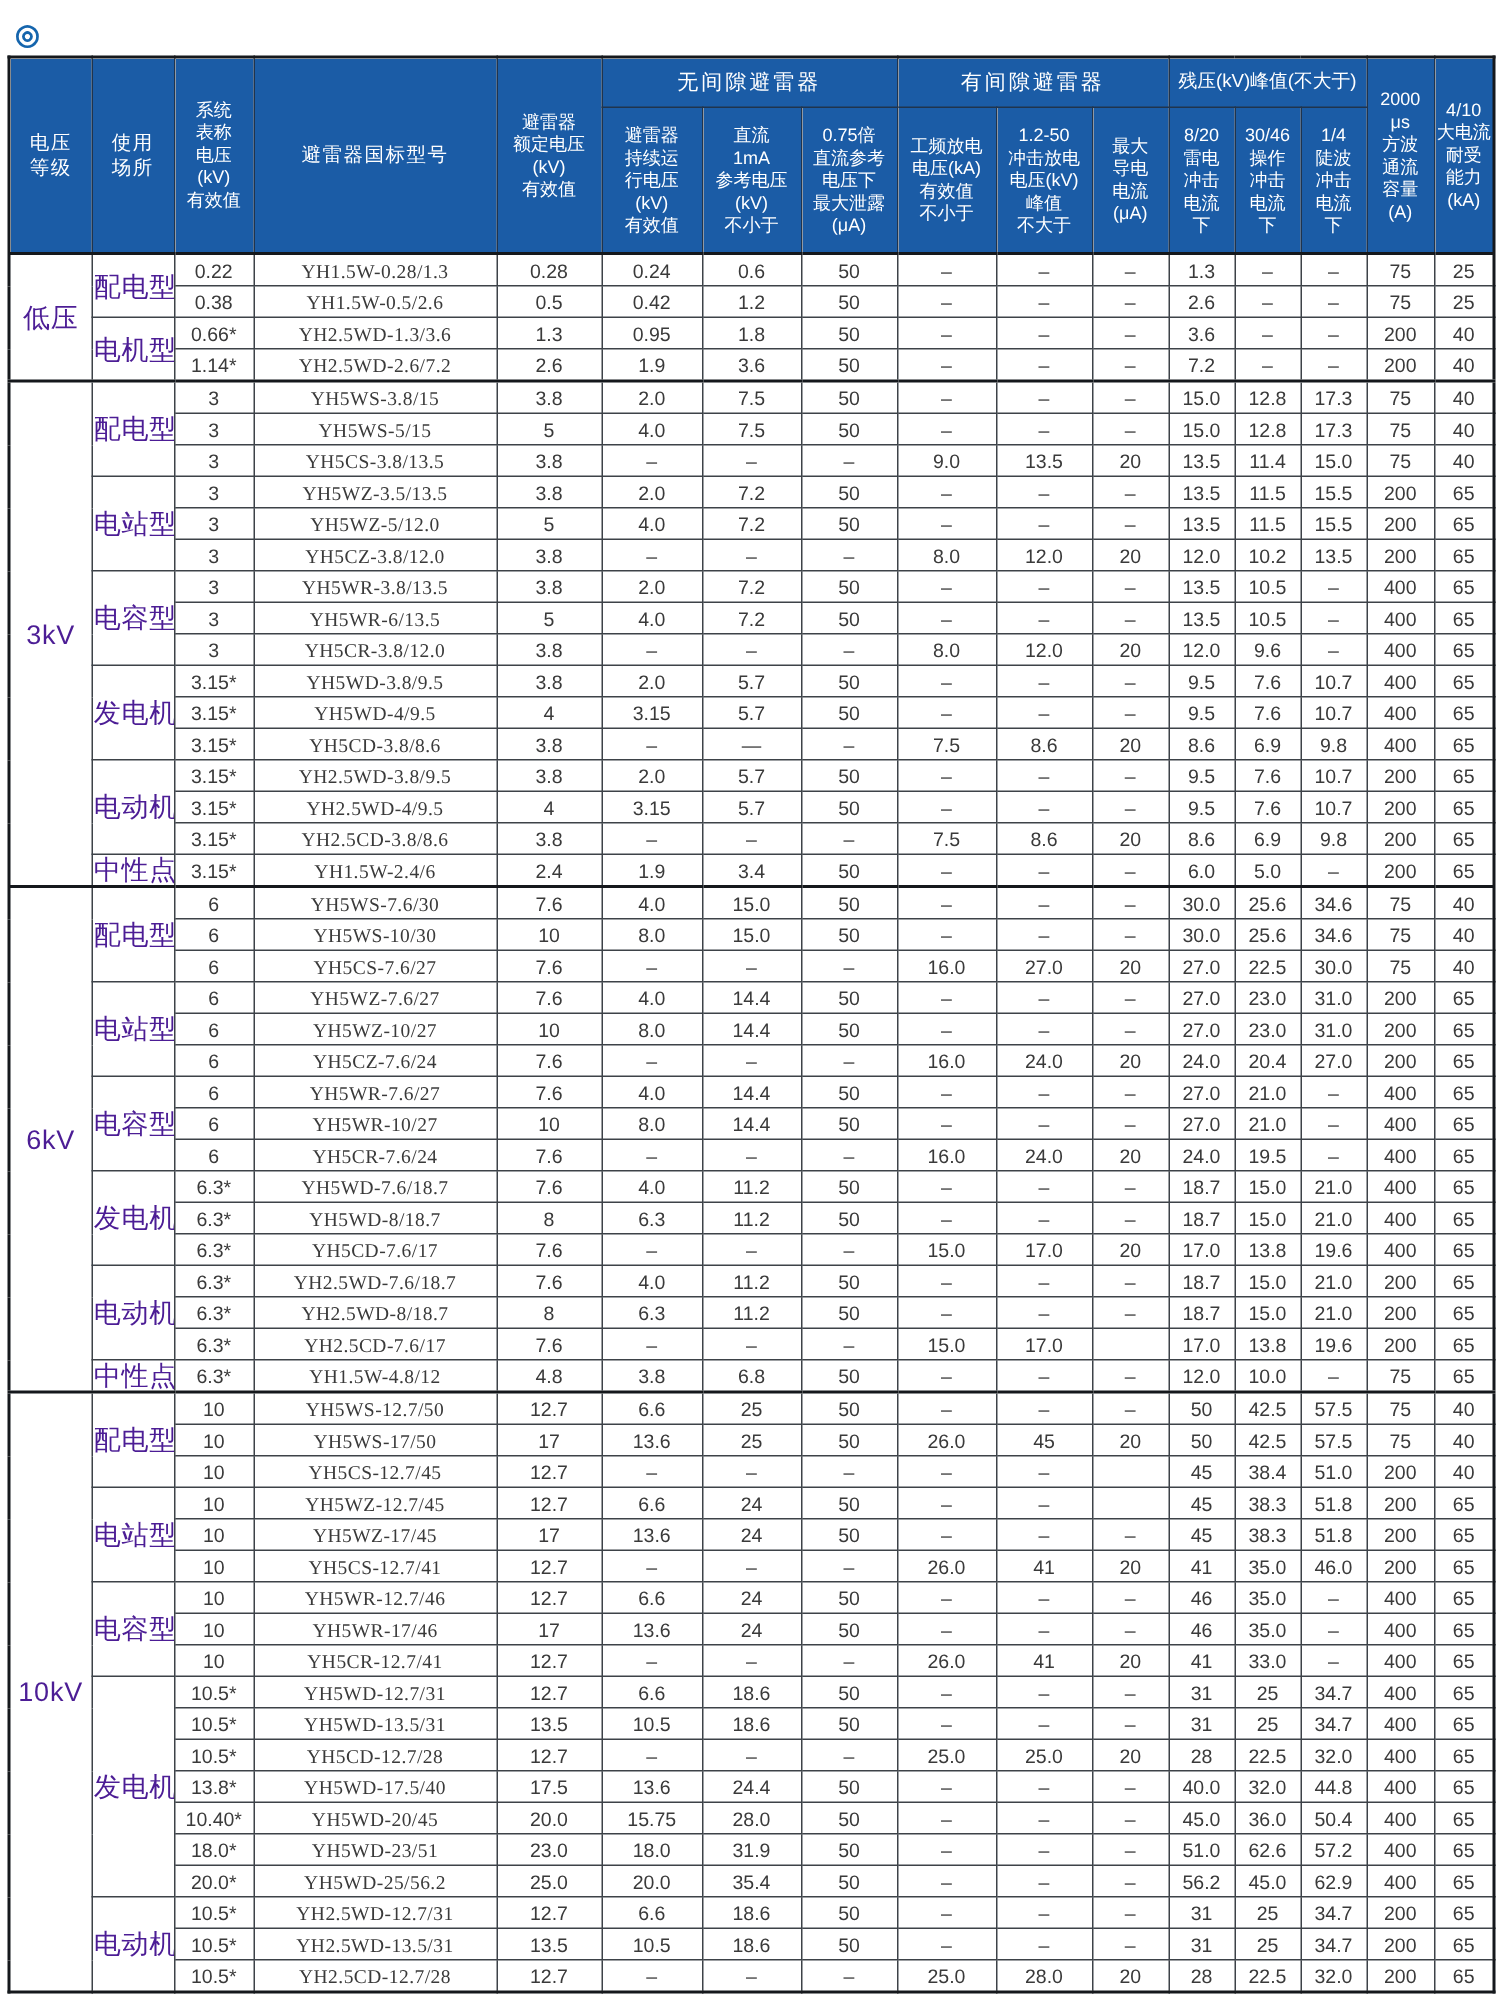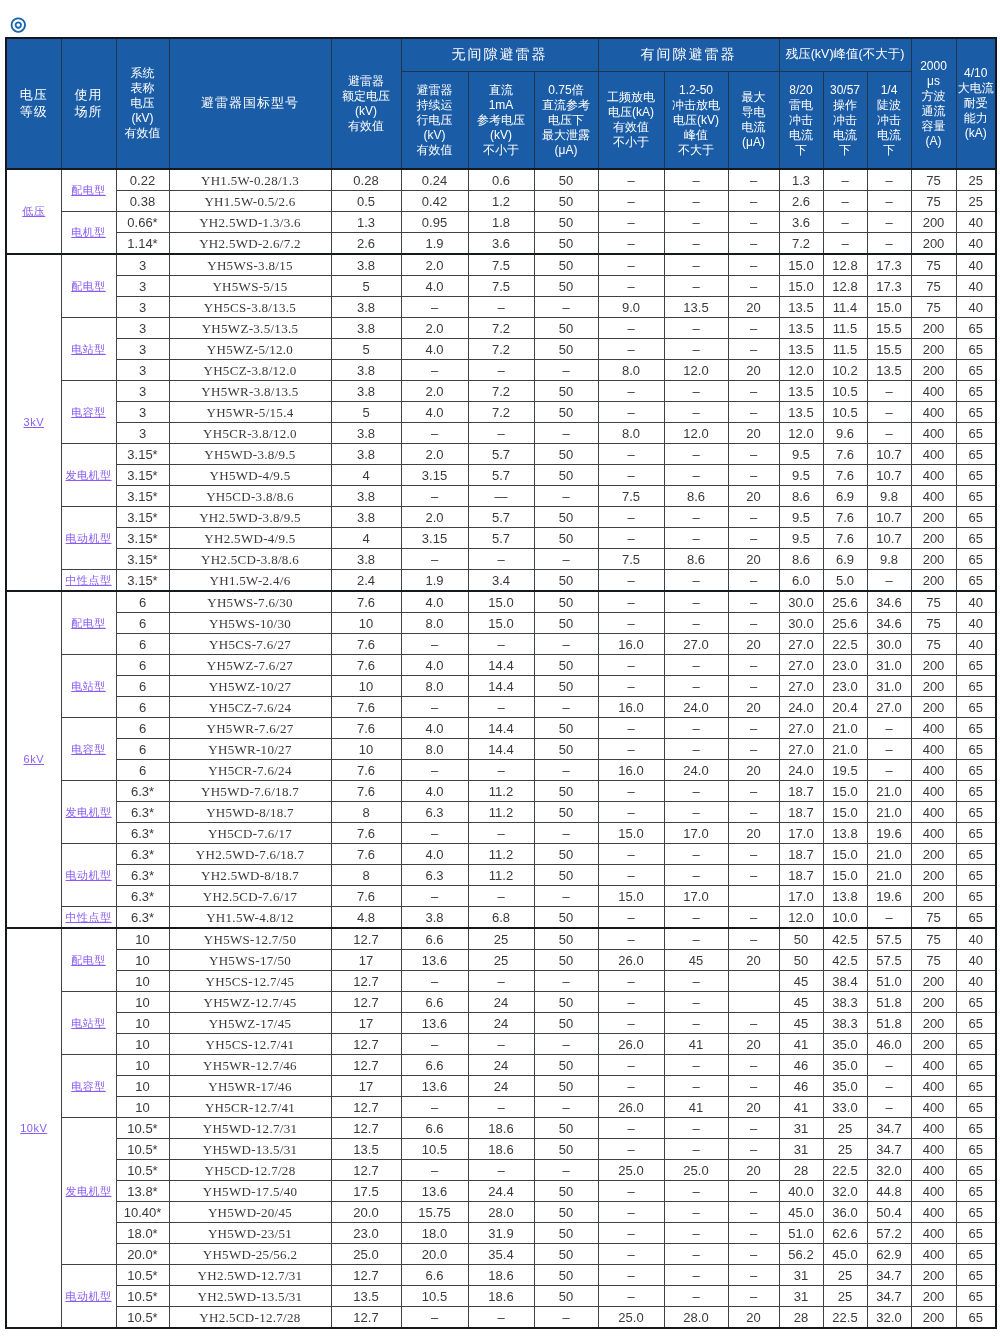--- a/index.html
+++ b/index.html
@@ -52,21 +52,21 @@
     text-align: center;
     vertical-align: middle;
     font-size: 13px;
     color: #3a3a3a;
     height: 20px;
     padding: 0 1px;
     line-height: 1;
     white-space: nowrap;
     overflow: hidden;
   }
-  td.voltage-cell, td.usage-cell { font-size: 11px; color: #8b5cf6; letter-spacing: 0.5px; text-decoration: underline; }
+  td.voltage-cell, td.usage-cell { font-size: 18px; color: #4c1d95; letter-spacing: 0.5px; }
   tr.section-start td { border-top: 2px solid #15181c; }
   td.model-cell { letter-spacing: 0.3px; font-family: Liberation Serif, serif; }
 </style>
 </head>
 <body>
 
 <div class="title-bar">
   <span class="bullet">◎</span>
 </div>
 
@@ -147,21 +147,21 @@
 不大于</th>
       <th>最大
 导电
 电流
 (μA)</th>
       <th>8/20
 雷电
 冲击
 电流
 下</th>
-      <th>30/57
+      <th>30/46
 操作
 冲击
 电流
 下</th>
       <th>1/4
 陡波
 冲击
 电流
 下</th>
     </tr>
@@ -345,21 +345,21 @@
         <td>–</td>
         <td>–</td>
         <td>13.5</td>
         <td>10.5</td>
         <td>–</td>
         <td>400</td>
         <td>65</td>
       </tr>
       <tr>
         <td>3</td>
-        <td class="model-cell">YH5WR-5/15.4</td>
+        <td class="model-cell">YH5WR-6/13.5</td>
         <td>5</td>
         <td>4.0</td>
         <td>7.2</td>
         <td>50</td>
         <td>–</td>
         <td>–</td>
         <td>–</td>
         <td>13.5</td>
         <td>10.5</td>
         <td>–</td>

